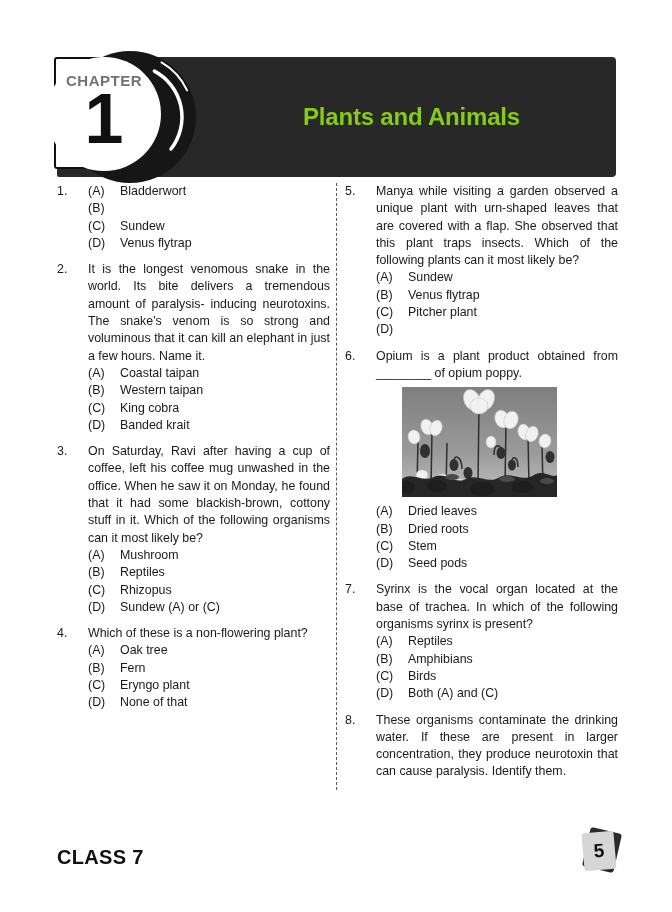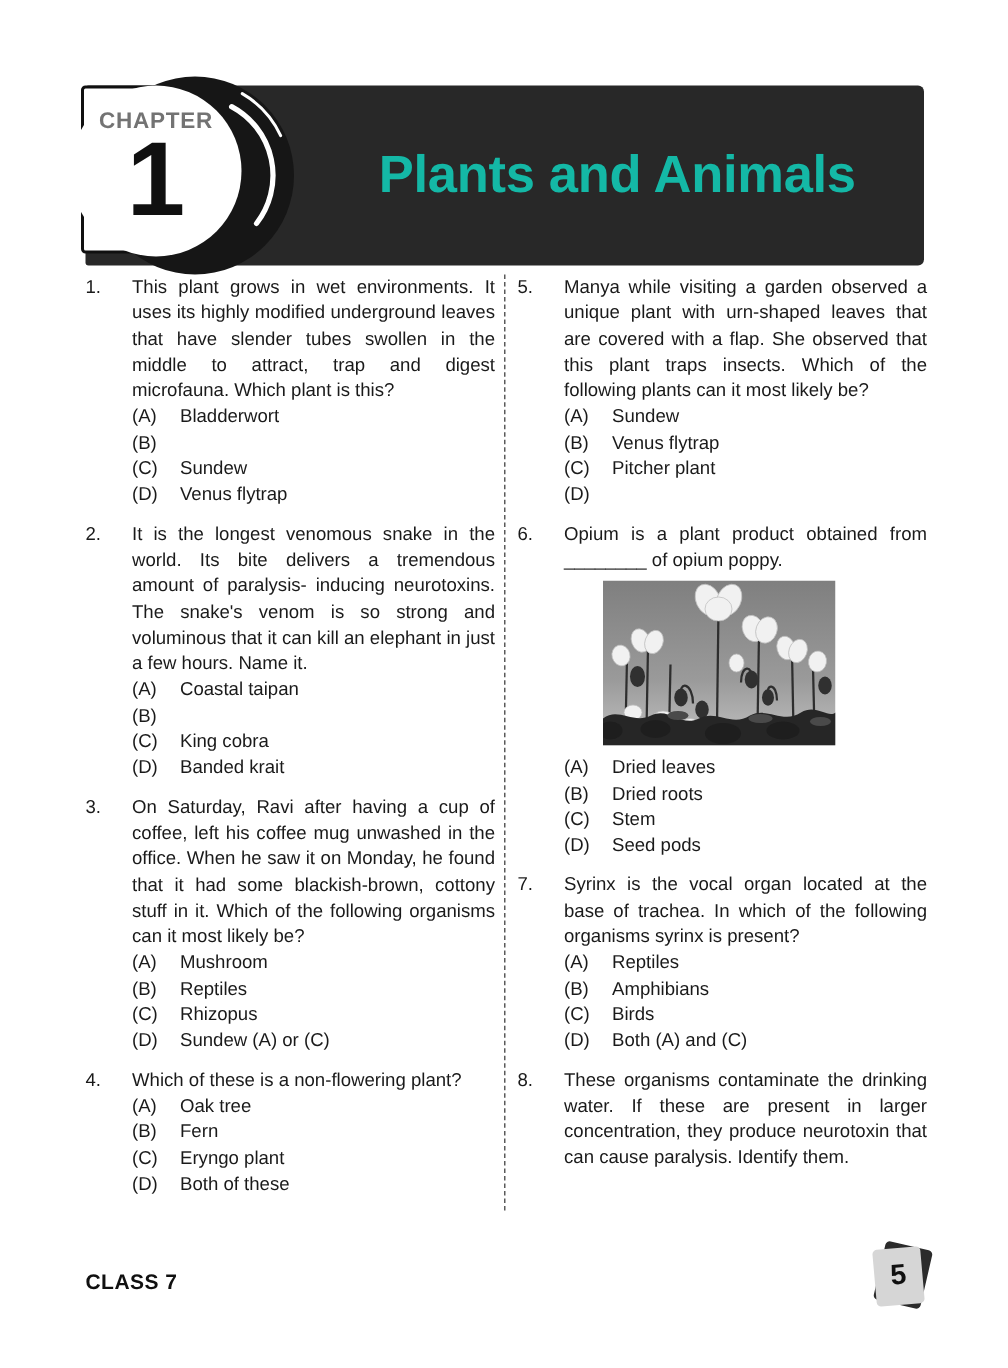--- a/index.html
+++ b/index.html
@@ -9,21 +9,21 @@
   }
 
   
   .banner {
     position:absolute; left:57px; top:57px; width:559px; height:120px;
     background:var(--banner,#282828); border-radius:2px 4px 4px 2px;
     display:flex; align-items:center; justify-content:center;
     padding-left:150px; box-sizing:border-box;
   }
   .chapter-title {
-    color:#14b8a6; font-size:35px; font-weight:700; letter-spacing:-0.2px;
+    color:#84cc16; font-size:24px; font-weight:700; letter-spacing:-0.2px;
     white-space:nowrap;
   }
   .chapter-box {
     position:absolute; left:54px; top:57px; width:89px; height:112px;
     background:#fff; border:2px solid #101010; border-radius:3px; box-sizing:border-box;
   }
   .disc {
     position:absolute; left:64px; top:51px; width:132px; height:132px;
     background:var(--disc,#161616); border-radius:50%;
   }
@@ -57,21 +57,21 @@
   .qtext { margin:0; text-align:justify; }
   .opt { display:flex; }
   .opt-letter { width:32px; flex-shrink:0; }
   .opt-text { flex:1; }
 
   .qimage { margin:5px 0 6px 26px; width:155px; height:110px; line-height:0; }
 
   
   .class-label {
     position:absolute; left:57px; top:846px;
-    font-size:14px; font-weight:700; letter-spacing:0.3px; color:#101010;
+    font-size:20px; font-weight:700; letter-spacing:0.3px; color:#101010;
   }
   .page-badge { position:absolute; left:582px; top:828px; width:42px; height:48px; }
   .badge-back {
     position:absolute; left:4px; top:2px; width:32px; height:40px;
     background:var(--badge_dark,#2b2b2b); border-radius:3px; transform:rotate(13deg);
   }
   .badge-front {
     position:absolute; left:1px; top:4px; width:32px; height:38px;
     background:var(--badge_light,#d6d6d6); border-radius:3px; transform:rotate(-5deg);
     display:flex; align-items:center; justify-content:center;
@@ -97,21 +97,20 @@
       <div class="chapter-label">CHAPTER</div>
       <div class="chapter-number">1</div>
     </div>
   </header>
 
   <main class="content">
     <section class="col col-left" id="col-left">
   <article class="question">
     <div class="qnum">1.</div>
     <div class="qbody">
-      <p class="qtext">This plant grows in wet environments. It uses its highly modified underground leaves that have slender tubes swollen in the middle to attract, trap and digest microfauna. Which plant is this?</p>
 
       <div class="opts">
               <div class="opt">
                 <span class="opt-letter">(A)</span>
                 <span class="opt-text">Bladderwort</span>
               </div>
               <div class="opt">
                 <span class="opt-letter">(B)</span>
               </div>
               <div class="opt">
@@ -131,20 +130,21 @@
     <div class="qbody">
       <p class="qtext">It is the longest venomous snake in the world. Its bite delivers a tremendous amount of paralysis- inducing neurotoxins. The snake's venom is so strong and voluminous that it can kill an elephant in just a few hours. Name it.</p>
 
       <div class="opts">
               <div class="opt">
                 <span class="opt-letter">(A)</span>
                 <span class="opt-text">Coastal taipan</span>
               </div>
               <div class="opt">
                 <span class="opt-letter">(B)</span>
+                <span class="opt-text">Western taipan</span>
               </div>
               <div class="opt">
                 <span class="opt-letter">(C)</span>
                 <span class="opt-text">King cobra</span>
               </div>
               <div class="opt">
                 <span class="opt-letter">(D)</span>
                 <span class="opt-text">Banded krait</span>
               </div>
             </div>
@@ -190,21 +190,21 @@
               <div class="opt">
                 <span class="opt-letter">(B)</span>
                 <span class="opt-text">Fern</span>
               </div>
               <div class="opt">
                 <span class="opt-letter">(C)</span>
                 <span class="opt-text">Eryngo plant</span>
               </div>
               <div class="opt">
                 <span class="opt-letter">(D)</span>
-                <span class="opt-text">Both of these</span>
+                <span class="opt-text">None of that</span>
               </div>
             </div>
     </div>
   </article>
 </section>
     <div class="divider"></div>
     <section class="col col-right" id="col-right">
   <article class="question">
     <div class="qnum">5.</div>
     <div class="qbody">

